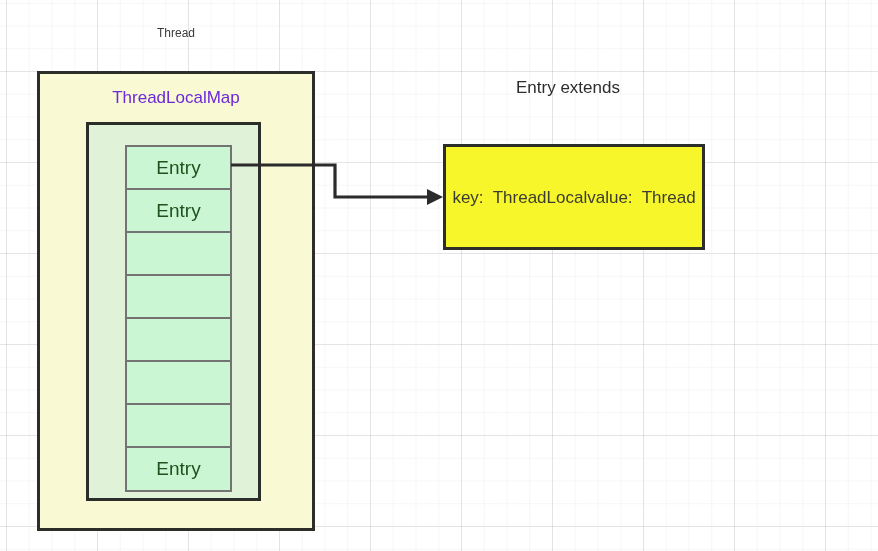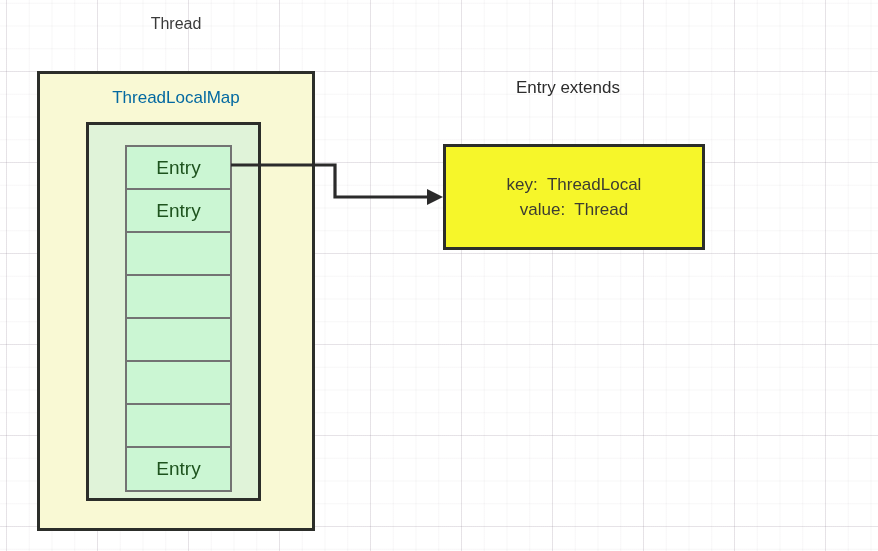--- a/index.html
+++ b/index.html
@@ -15,36 +15,36 @@
       linear-gradient(to bottom, rgba(140,125,145,0.16) 1px, transparent 1px),
       linear-gradient(to right, rgba(150,135,150,0.07) 1px, transparent 1px),
       linear-gradient(to bottom, rgba(150,135,150,0.07) 1px, transparent 1px);
     background-size: 91px 91px, 91px 91px, 22.75px 22.75px, 22.75px 22.75px;
     background-position: 6px 71px, 6px 71px, 6px 71px, 6px 71px;
   }
 
   .abs { position: absolute; }
 
   .thread-label {
-    left: 37px; top: 15px; width: 278px;
+    left: 37px; top: 26px; width: 278px;
     text-align: center;
-    font-size: 16px;
+    font-size: 12px;
     color: #3a3a3a;
   }
 
   .outer-box {
     left: 37px; top: 71px; width: 278px; height: 460px;
     background: #f9f9d4;
     border: 3px solid #2c2e2a;
   }
   .map-title {
     left: 37px; top: 88px; width: 278px;
     text-align: center;
     font-size: 17px;
-    color: #0369a1;
+    color: #6d28d9;
   }
   .inner-box {
     left: 86px; top: 122px; width: 175px; height: 379px;
     background: #e0f3d9;
     border: 3px solid #2c2e2a;
   }
   .cell-stack {
     left: 125px; top: 145px; width: 107px;
   }
   .cell {
@@ -64,21 +64,21 @@
     text-align: center;
     font-size: 17px;
     line-height: 25px;
     color: #2d2d2d;
   }
 
   .entry-box {
     left: 443px; top: 144px; width: 262px; height: 106px;
     background: #f6f62a;
     border: 3px solid #2c2e2a;
-    display: flex; flex-direction: column;
+    display: flex; 
     align-items: center; justify-content: center;
     font-size: 17px;
     line-height: 25px;
     color: #3c3c32;
   }
   .entry-box .line { white-space: pre; }
 </style>
 </head>
 <body>
 

